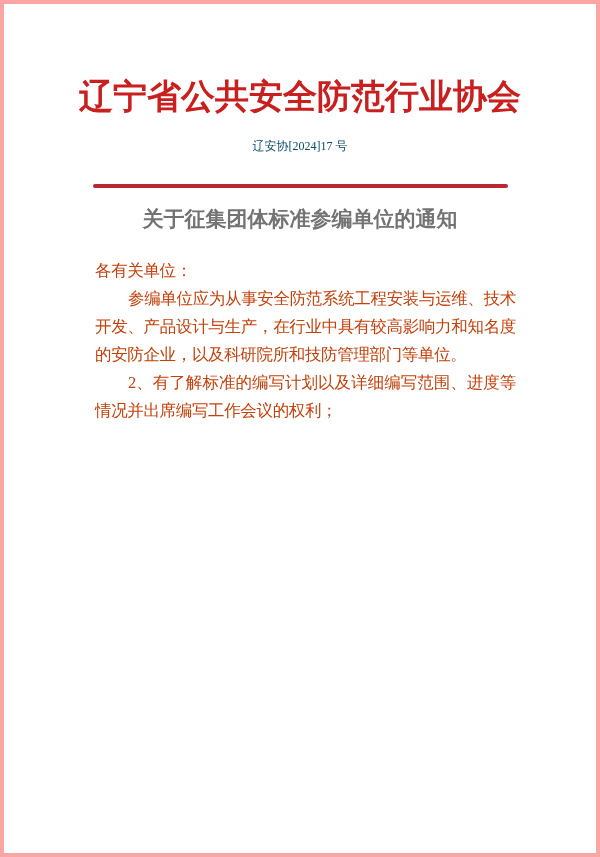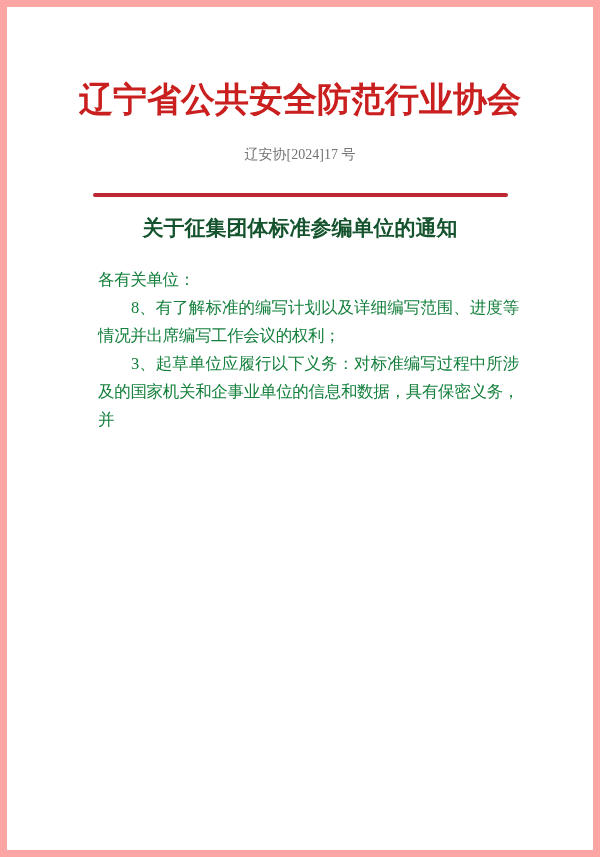--- a/index.html
+++ b/index.html
@@ -6,64 +6,64 @@
     margin: 0;
     padding: 0;
     background: #ffffff;
   }
   .page {
     position: relative;
     width: 600px;
     height: 857px;
     box-sizing: border-box;
     background: #ffffff;
-    border: 7px solid #fca5a5;
+    border: 4px solid #fca5a5;
     overflow: hidden;
     font-family: "Liberation Serif", "DejaVu Serif", serif;
     color: #282828;
   }
   .masthead {
     margin: 70px 0 0 0;
     text-align: center;
     font-size: 34px;
     font-weight: bold;
     letter-spacing: 0px;
     color: #c9201f;
     line-height: 46px;
   }
   .docnum {
-    margin-top: 21px;
+    margin-top: 15px;
     text-align: center;
-    font-size: 14px;
+    font-size: 12px;
     line-height: 22px;
-    color: #737373;
+    color: #0c4a6e;
   }
   .divider {
     margin: 27px auto 0 auto;
     width: 415px;
     height: 4px;
     background: #bd2731;
     border-radius: 2px;
   }
   .title {
     margin: 16px 0 0 0;
     text-align: center;
     font-size: 21px;
     font-weight: bold;
-    color: #14532d;
+    color: #737373;
     line-height: 30px;
   }
   .body {
     margin: 23px 0 0 91px;
     width: 421px;
     font-size: 16.5px;
     letter-spacing: -0.35px;
     line-height: 28px;
     text-align: justify;
-    color: #15803d;
+    color: #c2410c;
   }
   .body p {
     margin: 0;
     padding: 0;
   }
   .body p.indent {
     text-indent: 2em;
   }
 </style>
 </head>
@@ -73,16 +73,16 @@
   <h1 class="masthead">辽宁省公共安全防范行业协会</h1>
 
   <div class="docnum">辽安协[2024]17 号</div>
 
   <div class="divider"></div>
 
   <h2 class="title">关于征集团体标准参编单位的通知</h2>
 
   <div class="body">
     <p>各有关单位：</p>
-    <p class="indent">8、有了解标准的编写计划以及详细编写范围、进度等情况并出席编写工作会议的权利；</p>
-    <p class="indent">3、起草单位应履行以下义务：对标准编写过程中所涉及的国家机关和企事业单位的信息和数据，具有保密义务，并</p>
+    <p class="indent">参编单位应为从事安全防范系统工程安装与运维、技术开发、产品设计与生产，在行业中具有较高影响力和知名度的安防企业，以及科研院所和技防管理部门等单位。</p>
+    <p class="indent">2、有了解标准的编写计划以及详细编写范围、进度等情况并出席编写工作会议的权利；</p>
   </div>
 </div>
 
 </body></html>

